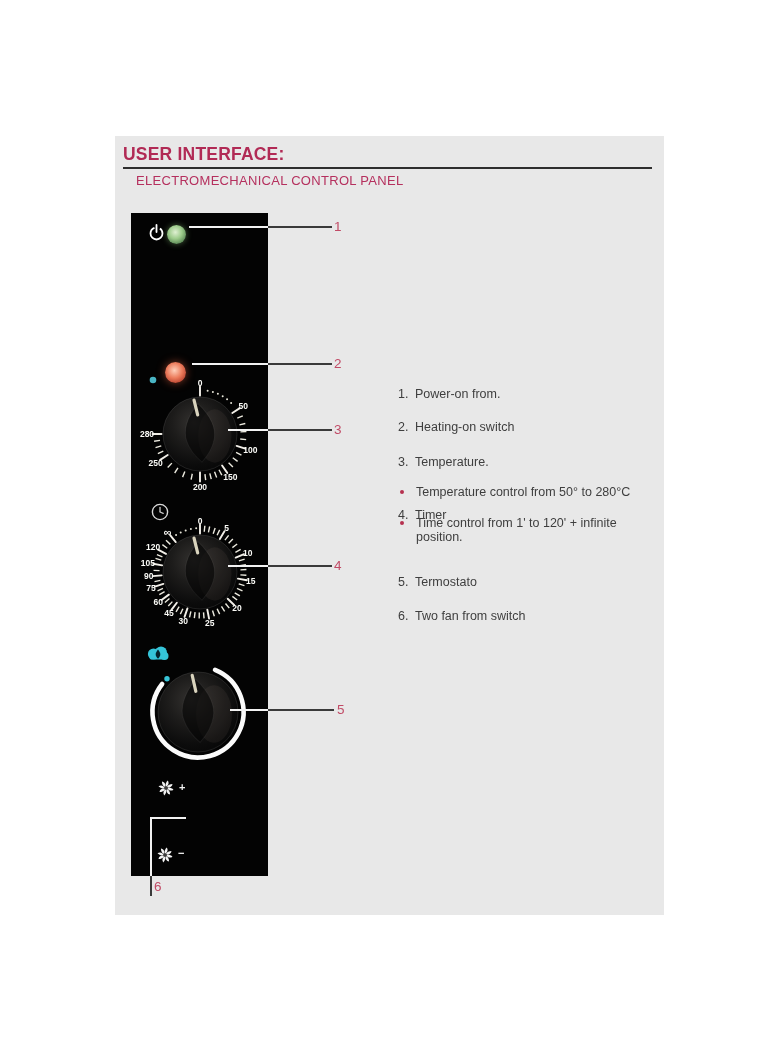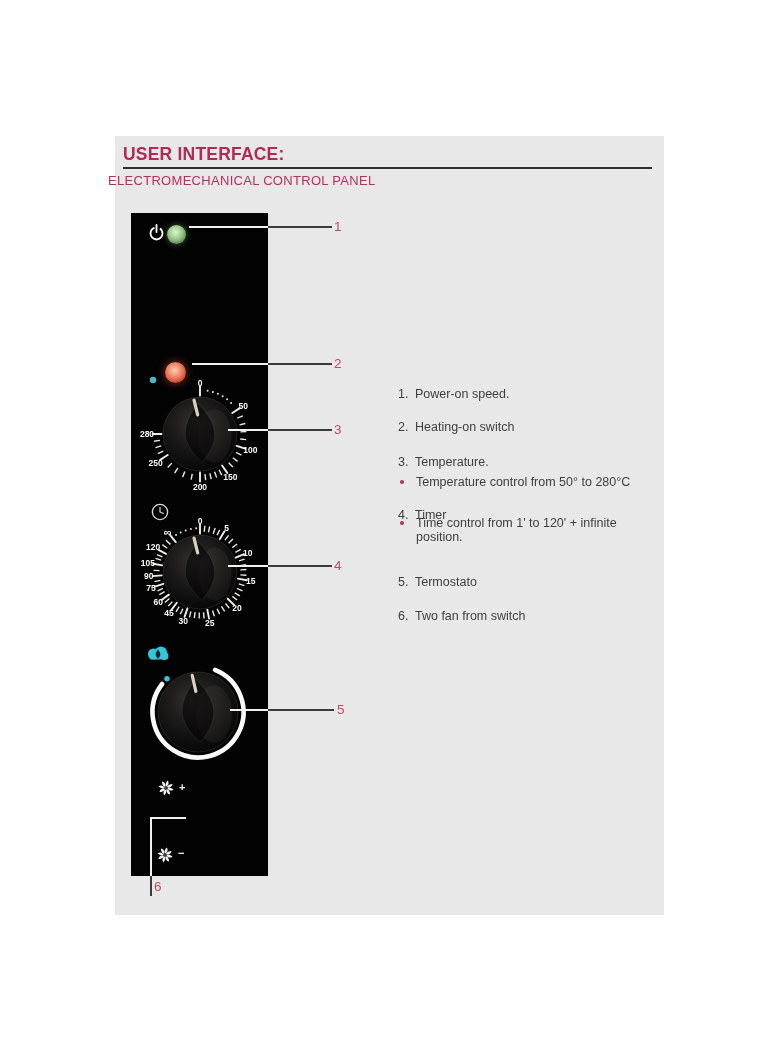--- a/index.html
+++ b/index.html
@@ -2,21 +2,21 @@
 <html><head>
 <meta charset="utf-8">
 <style>
   html,body{margin:0;padding:0;background:#ffffff;}
   .page{position:relative;width:770px;height:1041px;background:#ffffff;overflow:hidden;
         font-family:"Liberation Sans",sans-serif;}
   .abs{position:absolute;}
   .content{position:absolute;left:115px;top:136px;width:549px;height:779px;background:#e8e8e8;}
   .title{position:absolute;left:123px;top:144px;font-size:17.5px;font-weight:bold;color:#b12a55;letter-spacing:.2px;}
   .rule{position:absolute;left:123px;top:167px;width:529px;height:2px;background:#2e2e2e;}
-  .subtitle{position:absolute;left:108px;top:173px;font-size:13px;color:#b5305e;letter-spacing:.3px;text-align:right;}
+  .subtitle{position:absolute;left:136px;top:173px;font-size:13px;color:#b5305e;letter-spacing:.3px;text-align:right;}
   .panel{position:absolute;left:131px;top:213px;width:137px;height:663px;background:#030303;}
   .light{position:absolute;border-radius:50%;}
   .light-green{width:19px;height:19px;
     background:radial-gradient(circle at 44% 38%, #dff0d2 0%, #9ccb8a 42%, #5d8a58 75%, #23331f 100%);
     box-shadow:0 0 6px rgba(150,210,130,.45);}
   .light-red{width:21px;height:21px;
     background:radial-gradient(circle at 45% 40%, #ffd0ba 0%, #ec7b5b 45%, #b94430 78%, #3f0f06 100%);
     box-shadow:0 0 8px rgba(235,100,65,.55);}
   .wline{position:absolute;background:#f2f2f2;z-index:6;}
   .gline{position:absolute;background:#3a3a3a;z-index:6;}
@@ -277,31 +277,31 @@
   <div class="gline" style="left:268px;top:709px;width:66px;height:2px"></div>
   <span class="cnum" style="left:337px;top:702px">5</span>
 
   <div class="wline" style="left:150px;top:817px;width:36px;height:2px"></div>
   <div class="wline" style="left:150px;top:817px;width:2px;height:59px"></div>
   <div class="gline" style="left:150px;top:876px;width:2px;height:20px"></div>
   <span class="cnum" style="left:154px;top:879px">6</span>
 
   <div class="leg-item" style="top:387px">
     <span class="leg-num">1.</span>
-    <span>Power-on speed.</span>
+    <span>Power-on from.</span>
   </div>
   <div class="leg-item" style="top:420px">
     <span class="leg-num">2.</span>
     <span>Heating-on switch</span>
   </div>
   <div class="leg-item" style="top:455px">
     <span class="leg-num">3.</span>
     <span>Temperature.</span>
   </div>
-  <div class="leg-bullet" style="top:475px">
+  <div class="leg-bullet" style="top:485px">
     <span class="bdot"></span>
     <span class="btxt">Temperature control from 50° to 280°C</span>
   </div>
   <div class="leg-item" style="top:508px">
     <span class="leg-num">4.</span>
     <span>Timer</span>
   </div>
   <div class="leg-bullet" style="top:516px">
     <span class="bdot"></span>
     <span class="btxt">Time control from 1' to 120' + infinite position.</span>

